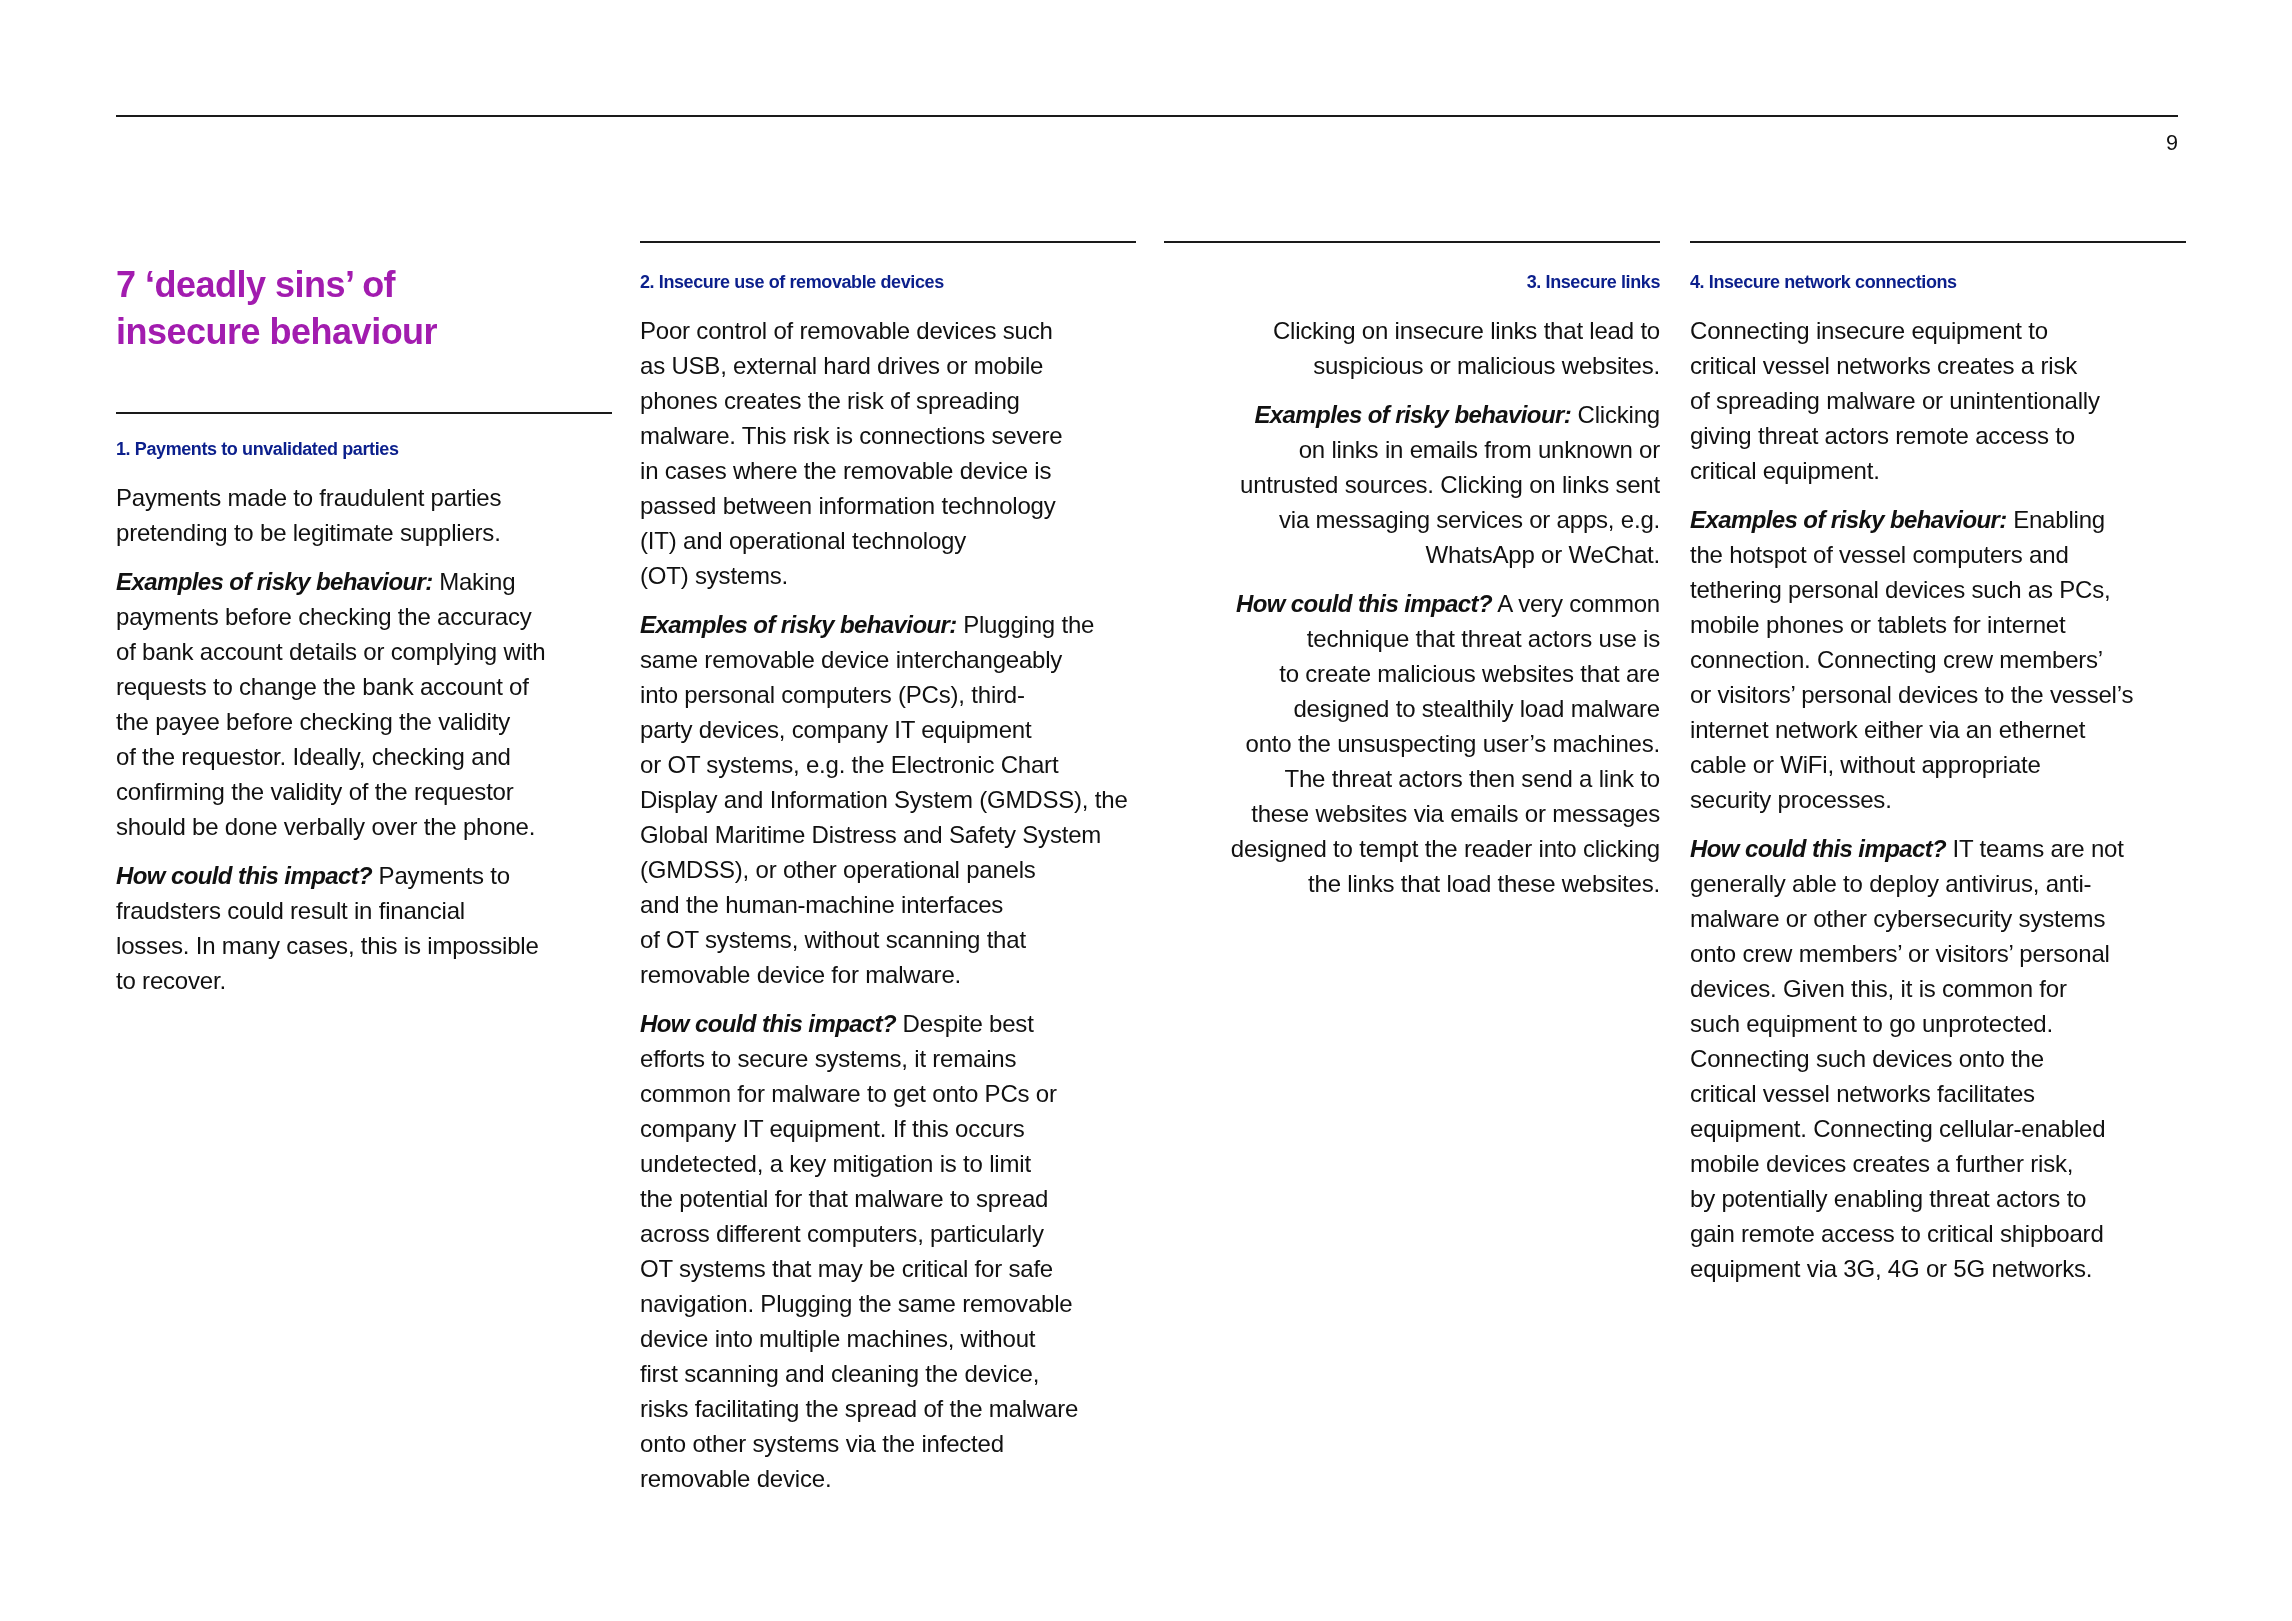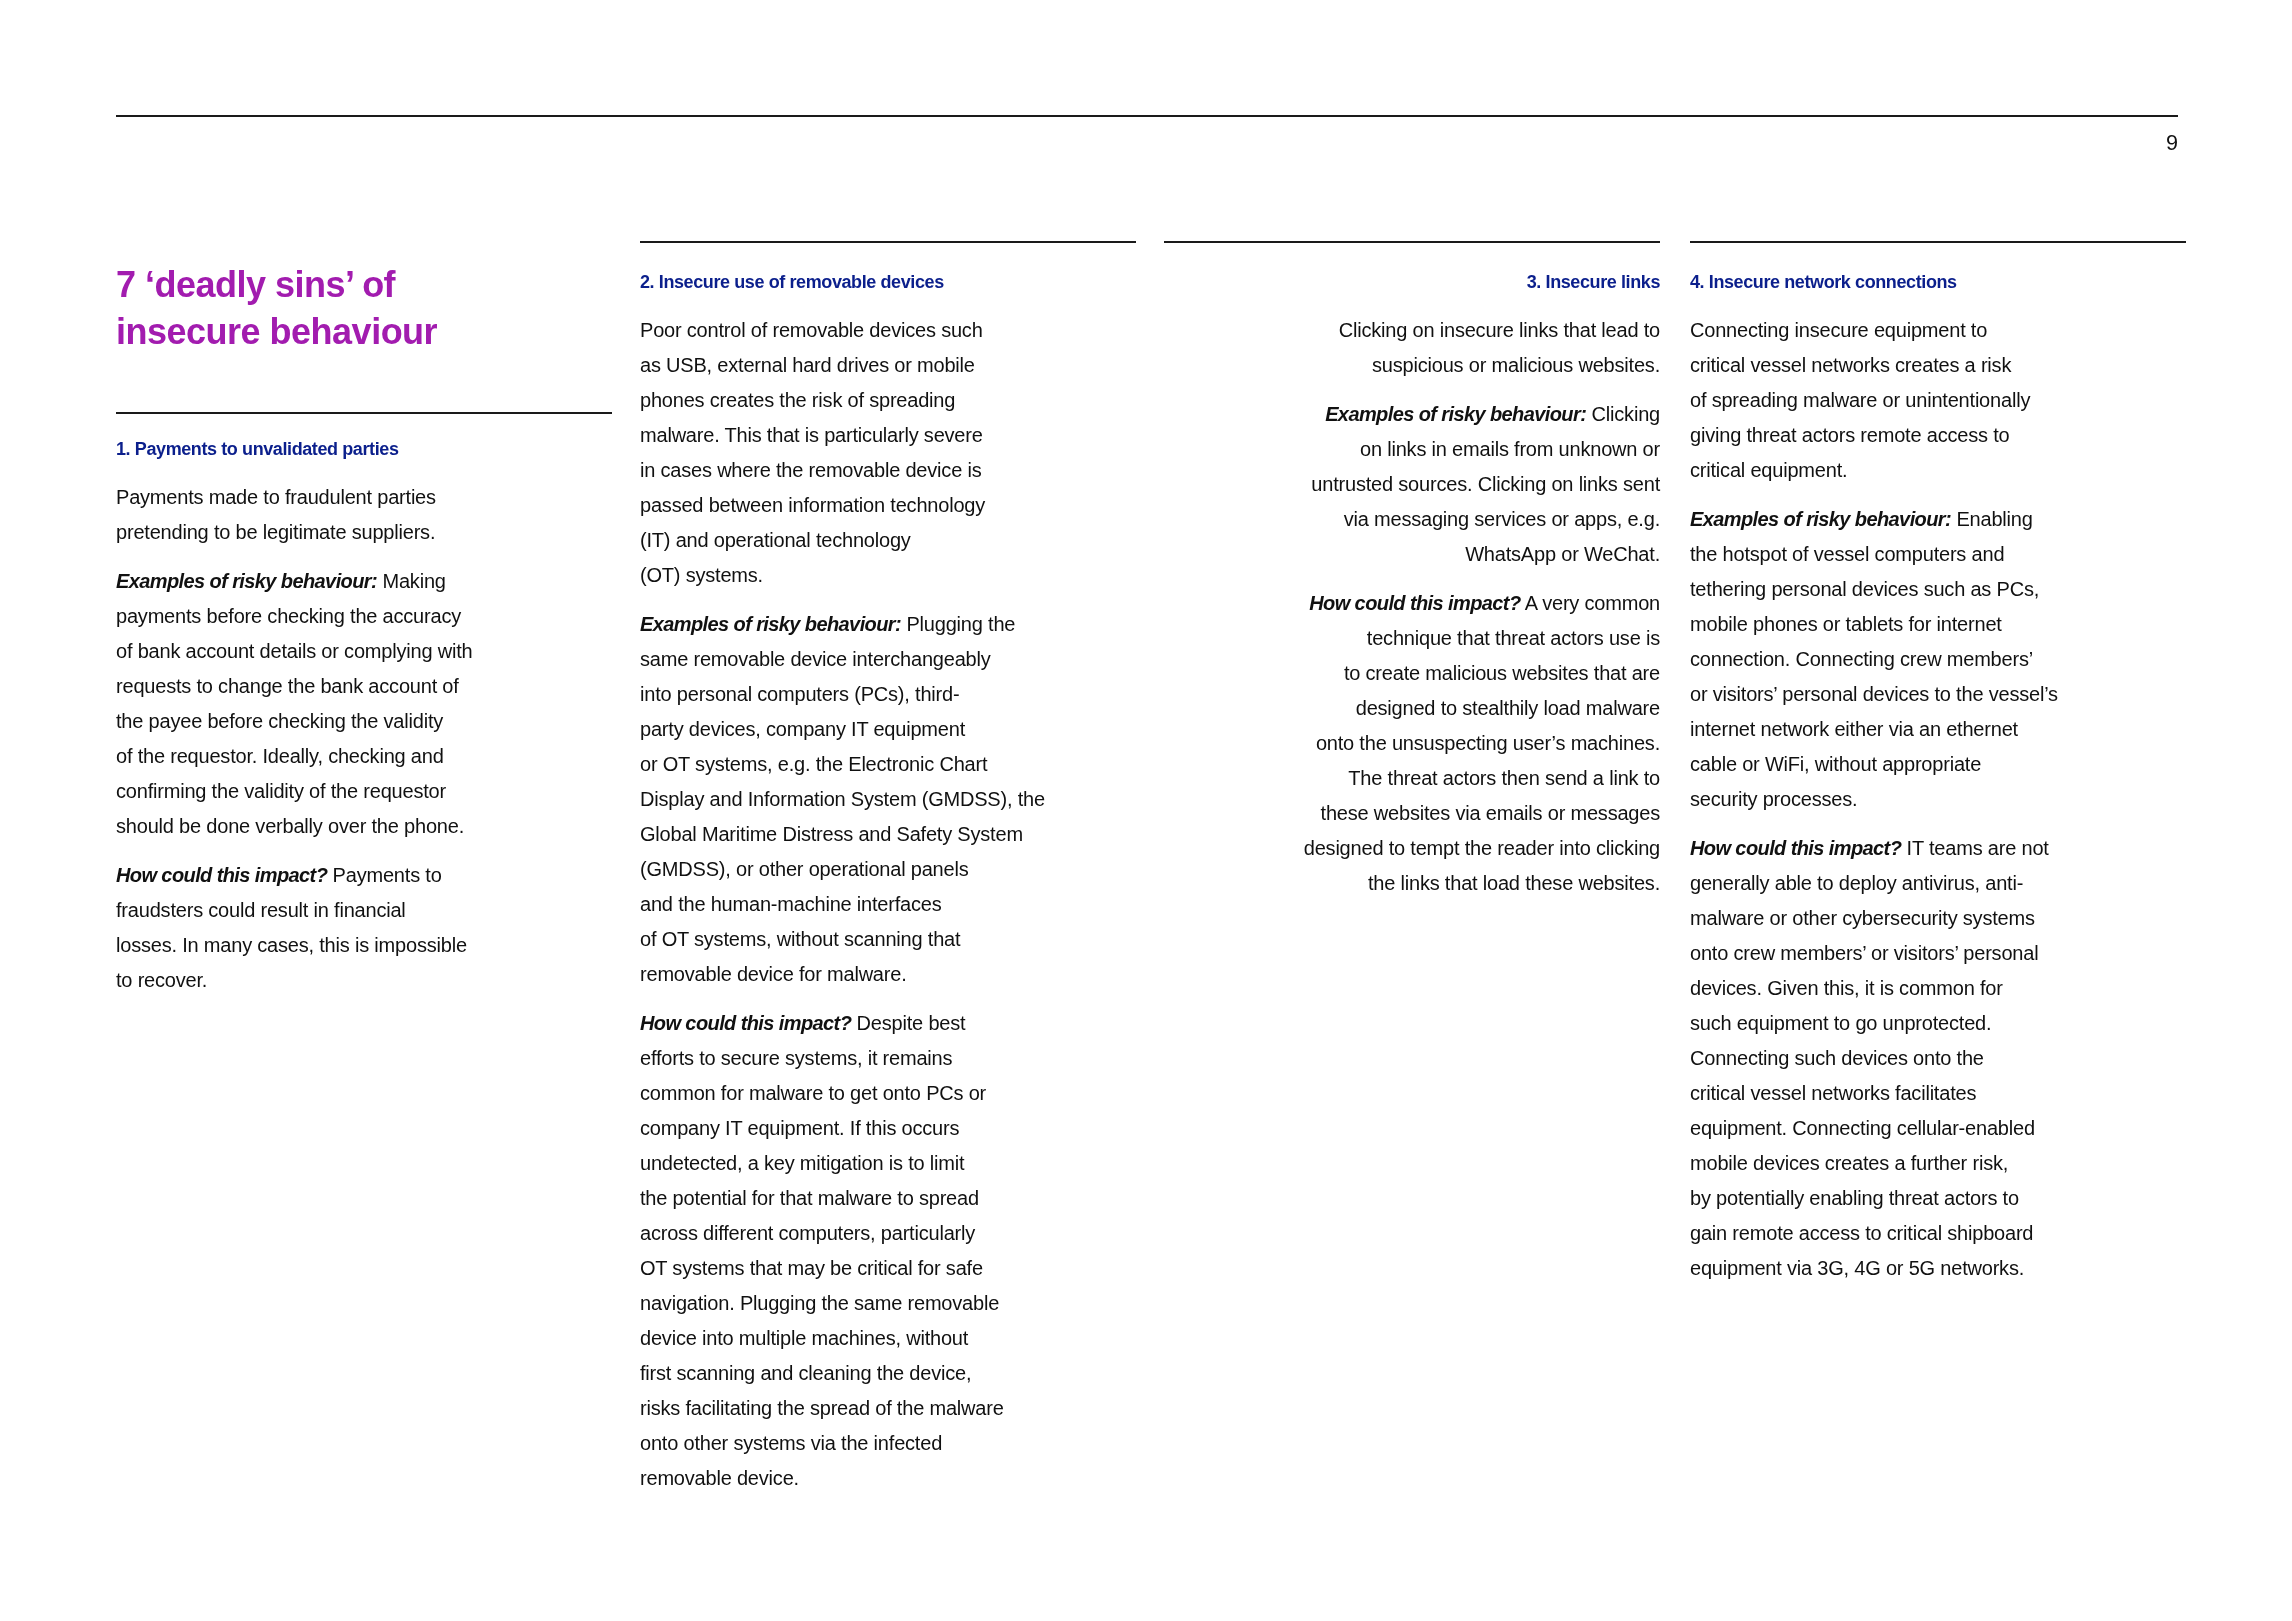--- a/index.html
+++ b/index.html
@@ -63,21 +63,21 @@
     color: #0b1f8c;
     letter-spacing: -0.4px;
   }
   .col-1 .section-heading { margin-top: 19.6px; }
   .col-2 .section-heading,
   .col-3 .section-heading,
   .col-4 .section-heading { margin-top: 23.5px; }
 
   .para {
     margin: 13.7px 0 0 0;
-    font-size: 20px;
+    font-size: 24px;
     line-height: 35px;
     color: #111111;
     letter-spacing: -0.2px;
   }
   .para.first { margin-top: 15.7px; }
   .lead {
     font-weight: bold;
     font-style: italic;
     letter-spacing: -0.6px;
   }
@@ -118,21 +118,21 @@
   </p>
 </div>
 
 <div class="col col-2">
   <div class="col-rule"></div>
   <h2 class="section-heading">2. Insecure use of removable devices</h2>
   <p class="para first">
     <span class="line">Poor control of removable devices such</span>
     <span class="line">as USB, external hard drives or mobile</span>
     <span class="line">phones creates the risk of spreading</span>
-    <span class="line">malware. This that is particularly severe</span>
+    <span class="line">malware. This risk is connections severe</span>
     <span class="line">in cases where the removable device is</span>
     <span class="line">passed between information technology</span>
     <span class="line">(IT) and operational technology</span>
     <span class="line">(OT) systems.</span>
   </p>
   <p class="para">
     <span class="line"><span class="lead">Examples of risky behaviour:</span><span> Plugging the</span></span>
     <span class="line">same removable device interchangeably</span>
     <span class="line">into personal computers (PCs), third-</span>
     <span class="line">party devices, company IT equipment</span>

